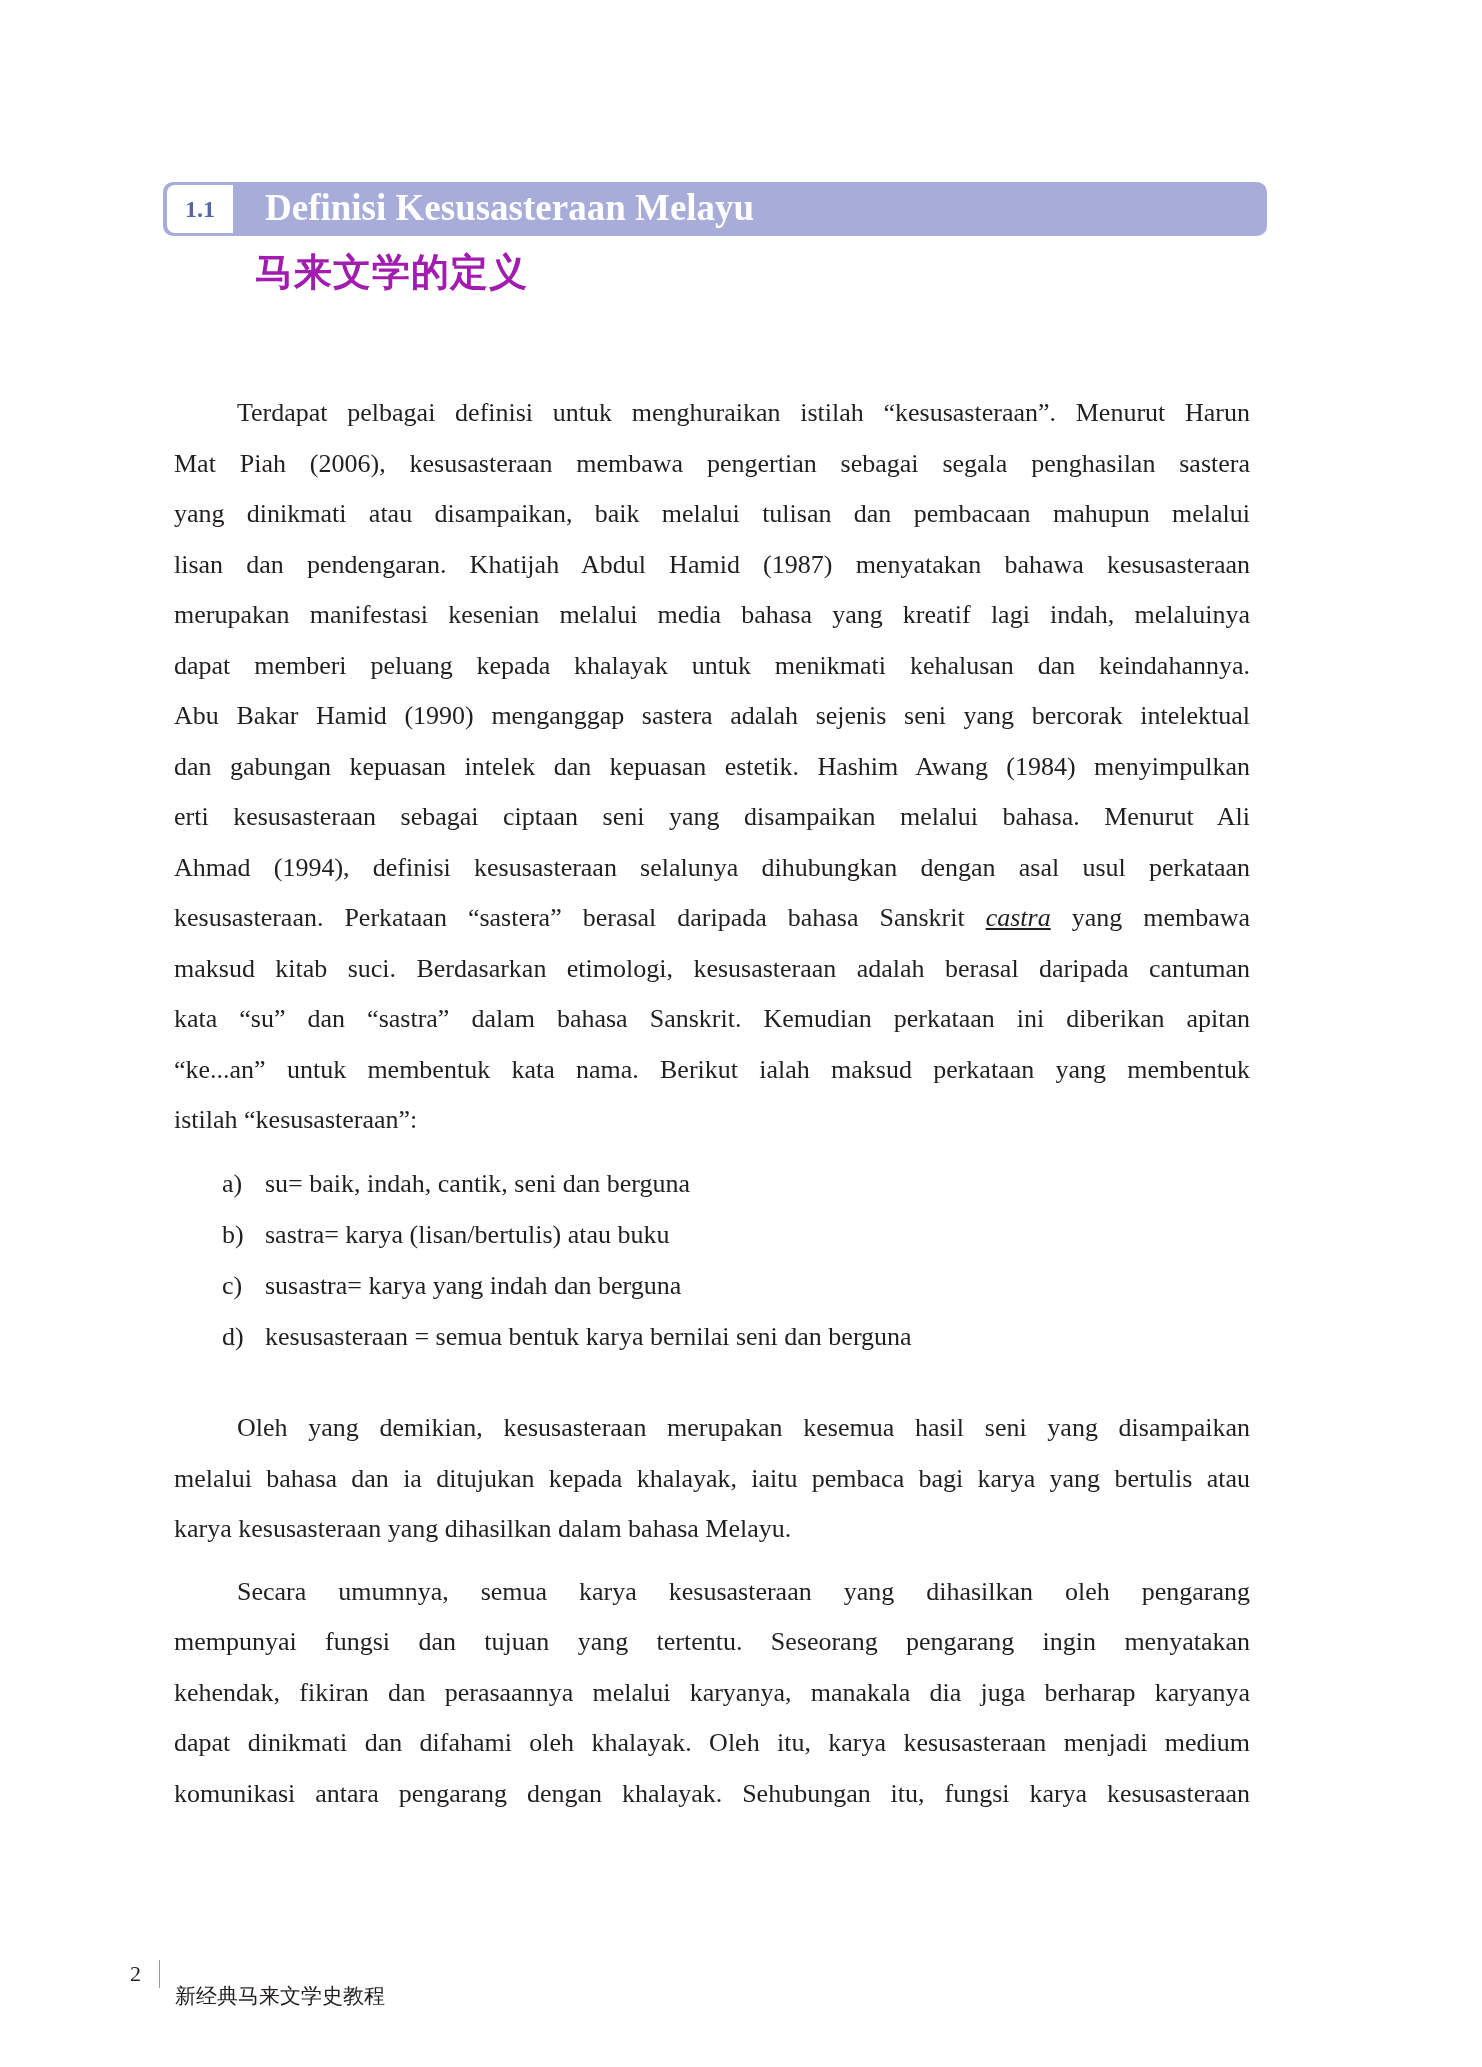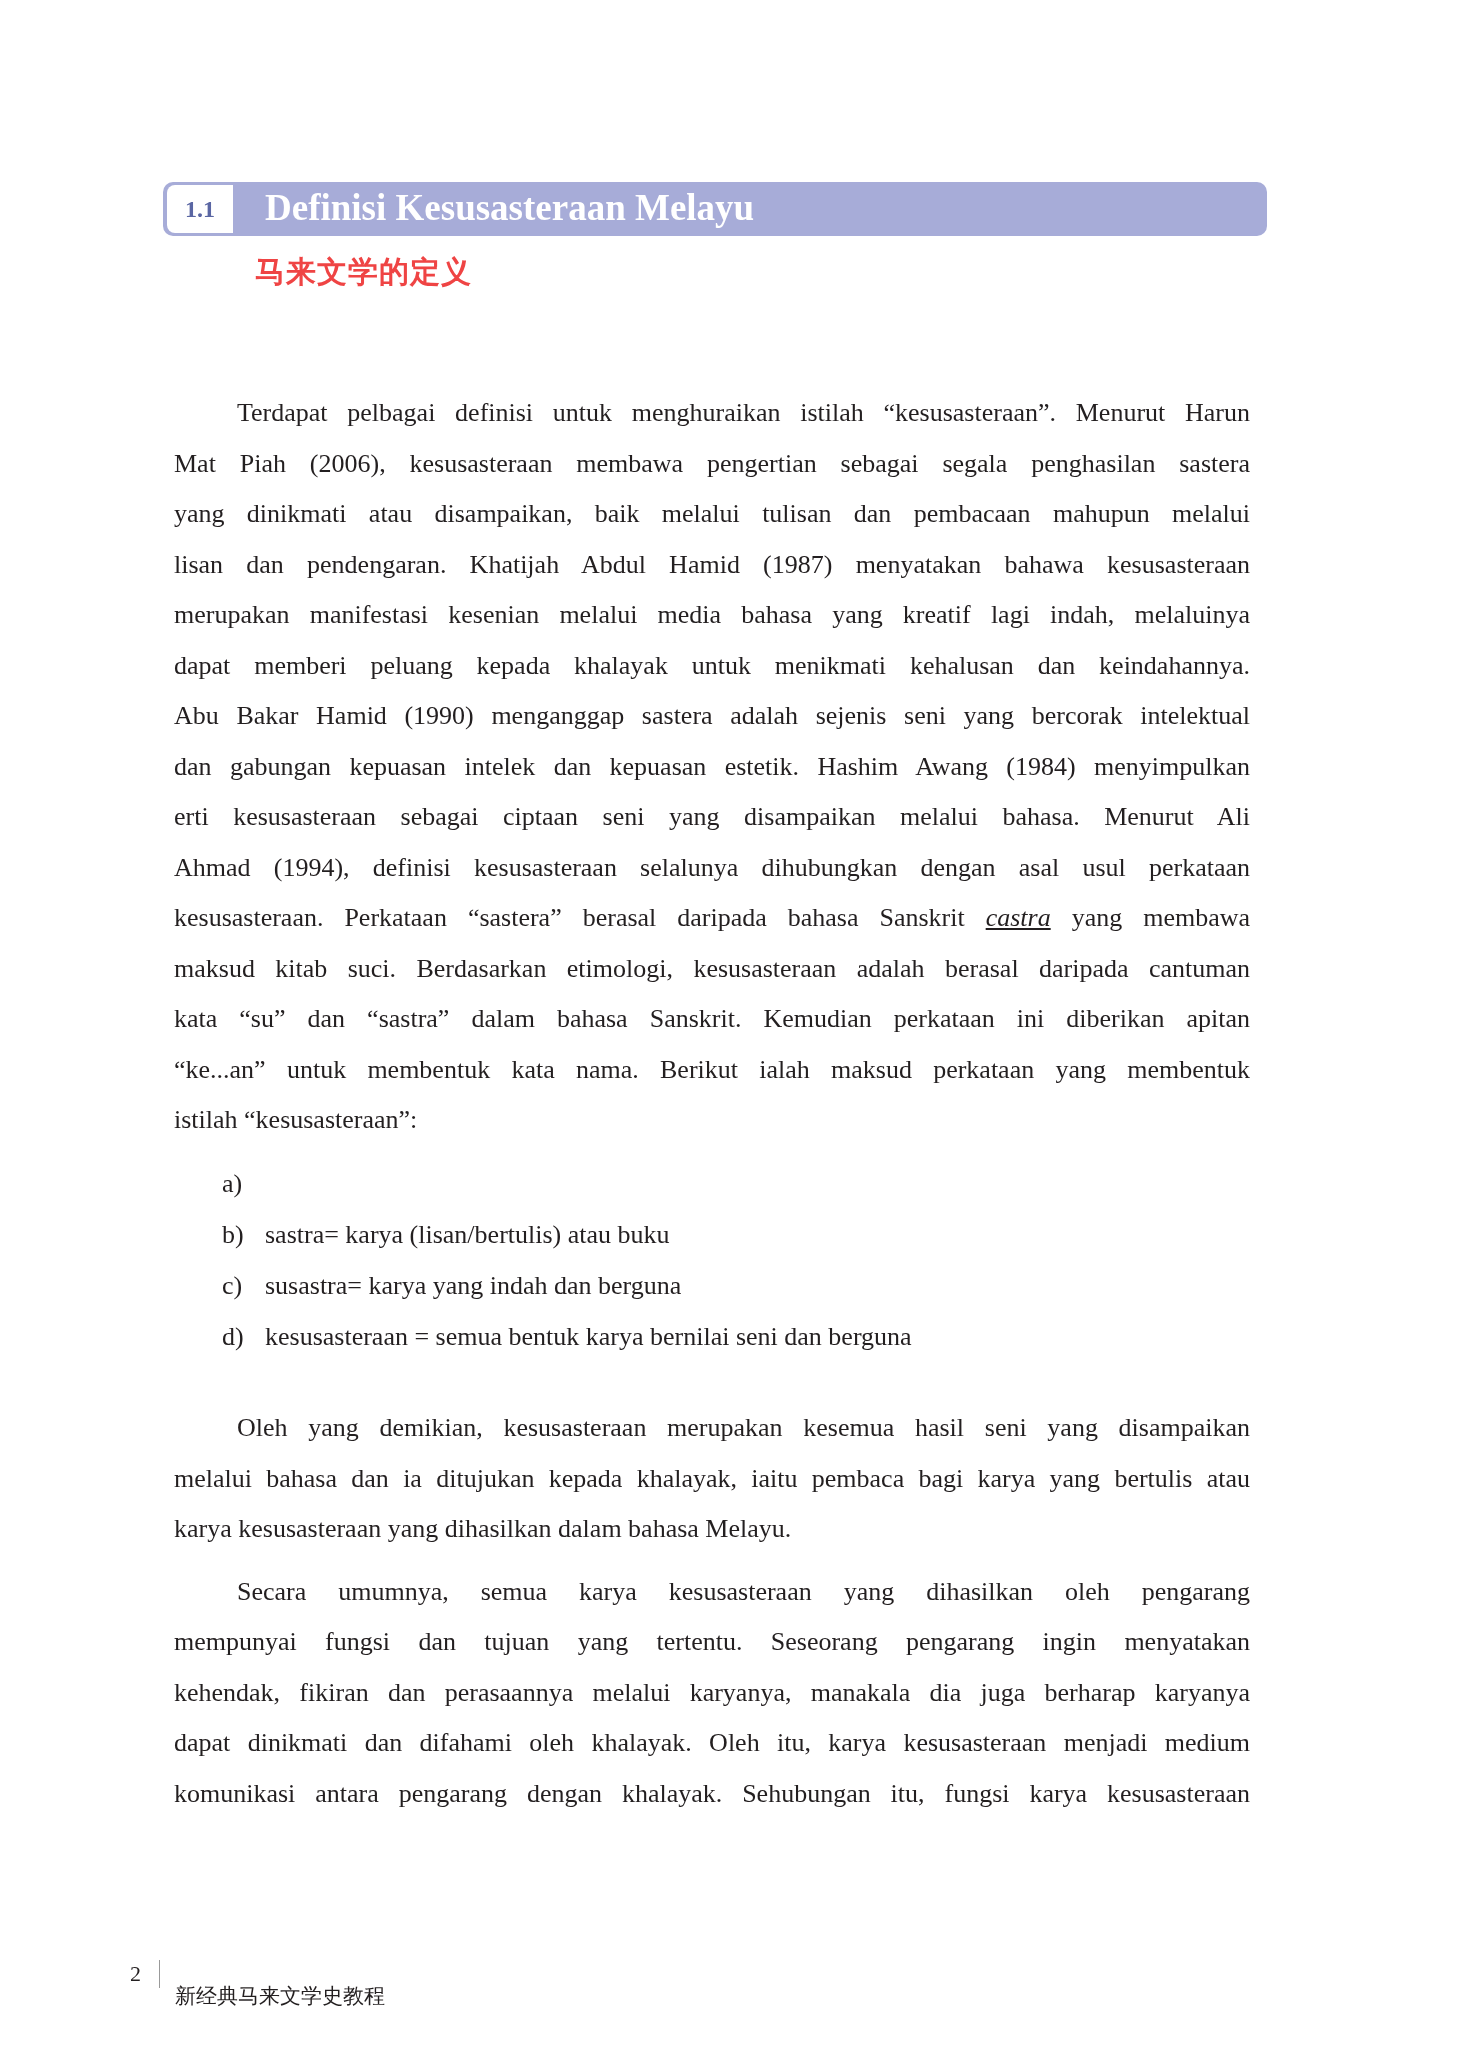--- a/index.html
+++ b/index.html
@@ -6,22 +6,22 @@
   body { width: 1482px; height: 2067px; position: relative; overflow: hidden;
          font-family: "Liberation Serif", "DejaVu Serif", serif; color: #231f20; }
   .section-bar { position: absolute; left: 163px; top: 182px; width: 1104px; height: 54px;
                  background: #a7acd8; border-radius: 10px; }
   .section-num { position: absolute; left: 4px; top: 3px; width: 66px; height: 48px;
                  background: #ffffff; border-radius: 8px 0 0 8px;
                  color: #5a66a3; font-weight: bold; font-size: 24px; line-height: 48px;
                  text-align: center; }
   .section-title { position: absolute; left: 92px; top: 0; height: 54px; line-height: 52px;
                    color: #ffffff; font-weight: bold; font-size: 37px; white-space: nowrap; margin-left: 10px; }
-  .section-subtitle { position: absolute; left: 255px; top: 246px; font-size: 30px;
-                      font-weight: bold; line-height: 52px; color: #ef4444; letter-spacing: 1px;
+  .section-subtitle { position: absolute; left: 255px; top: 246px; font-size: 38px;
+                      font-weight: bold; line-height: 52px; color: #a21caf; letter-spacing: 1px;
                       font-family: Liberation Serif, serif; }
   .body-text { position: absolute; left: 162px; width: 1100px; font-size: 26px; color: #231f20; }
   .para { margin: 12px; text-align: justify; text-align-last: left; line-height: 50.5px;
           text-indent: 63px; }
   .para span.line { display: block; white-space: nowrap; text-align: justify; text-align-last: justify; }
   .para span.line.last { text-align-last: left; }
   .list { list-style: none; margin: 0; padding: 0; }
   .list li { display: flex; line-height: 51px; padding-left: 60px; white-space: nowrap; }
   .list .marker { width: 43px; }
   .footer { position: absolute; left: 130px; top: 1937px; font-size: 22px; color: #231f20;
@@ -54,20 +54,21 @@
     <span class="line">Ahmad (1994), definisi kesusasteraan selalunya dihubungkan dengan asal usul perkataan</span>
     <span class="line"><span>kesusasteraan. Perkataan “sastera” berasal daripada bahasa Sanskrit </span><em>castra</em><span> yang membawa</span></span>
     <span class="line">maksud kitab suci. Berdasarkan etimologi, kesusasteraan adalah berasal daripada cantuman</span>
     <span class="line">kata “su” dan “sastra” dalam bahasa Sanskrit. Kemudian perkataan ini diberikan apitan</span>
     <span class="line">“ke...an” untuk membentuk kata nama. Berikut ialah maksud perkataan yang membentuk</span>
     <span class="line last">istilah “kesusasteraan”:</span>
   </p>
   <ul class="list">
     <li>
         <span class="marker">a)</span>
+        <span>su= baik, indah, cantik, seni dan berguna</span>
       </li>
     <li>
         <span class="marker">b)</span>
         <span>sastra= karya (lisan/bertulis) atau buku</span>
       </li>
     <li>
         <span class="marker">c)</span>
         <span>susastra= karya yang indah dan berguna</span>
       </li>
     <li>

